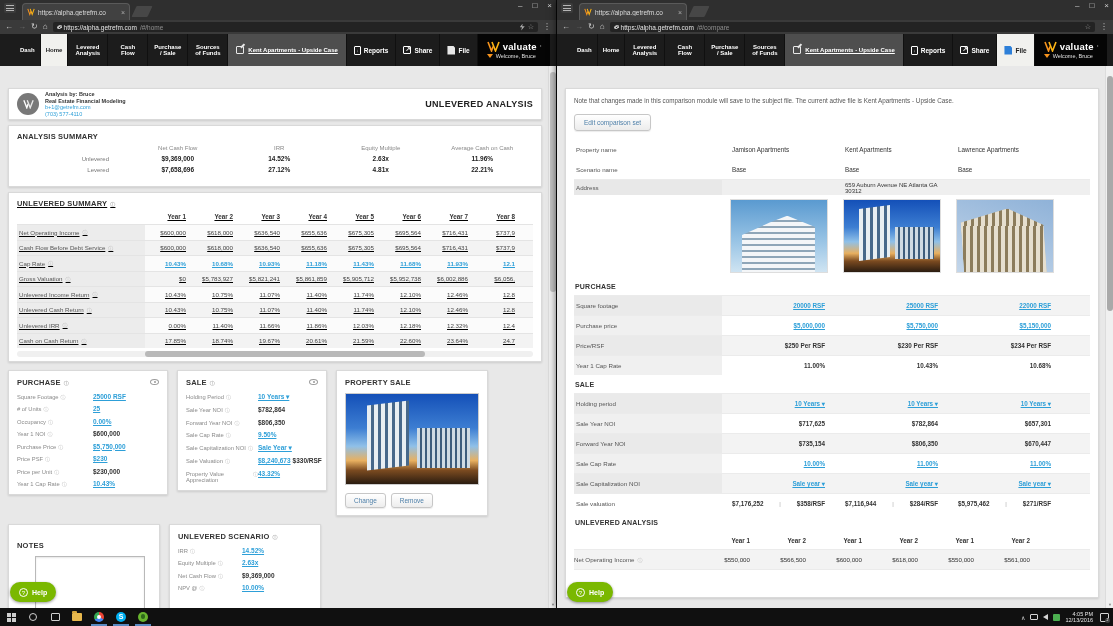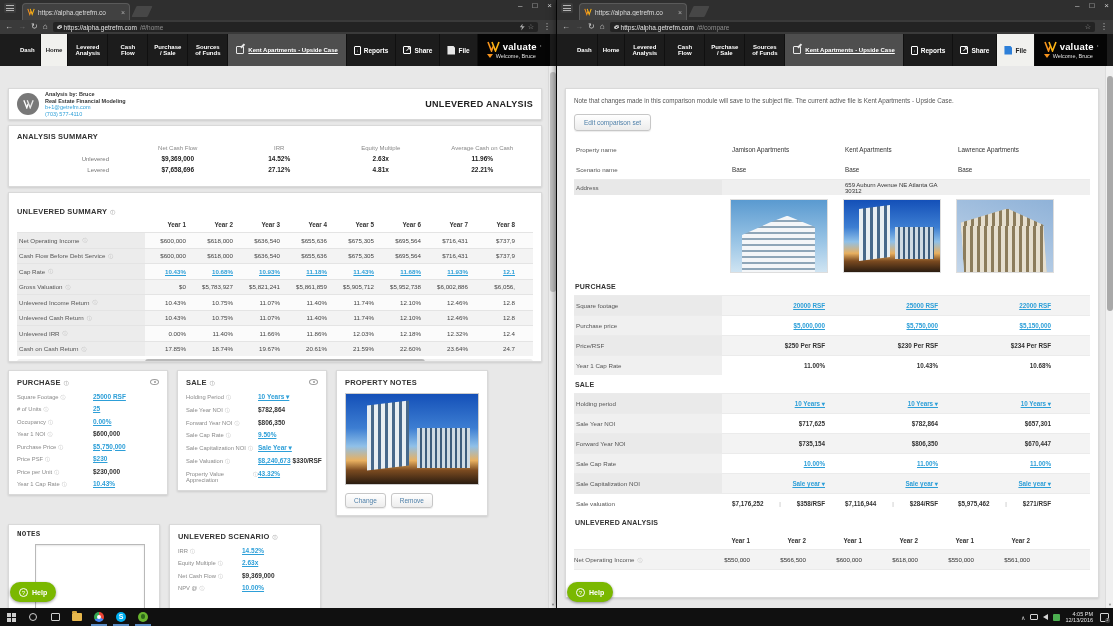--- a/index.html
+++ b/index.html
@@ -69,21 +69,21 @@
 .hdr-lines .b2{font-size:5.5px;font-weight:bold;color:#333;}
 .hdr-lines .bl{font-size:5.5px;color:#2d9fd8;}
 .page-title{margin-left:auto;font-size:9px;font-weight:bold;color:#222;letter-spacing:.3px;}
 
 .rs-card{padding:6px 8px;margin-bottom:5px;height:62px;}
 .rs-grid{display:grid;grid-template-columns:110px repeat(4,1fr);margin-top:4px;row-gap:4px;align-items:center;}
 .rs-h{font-size:6px;color:#888;text-align:center;}
 .rs-l{font-size:6px;color:#777;text-align:right;padding-right:18px;}
 .rs-v{font-size:6.5px;font-weight:bold;color:#222;text-align:center;}
 
-.us-card{padding:14px 8px;margin-bottom:8px;height:170px;overflow:hidden;}
+.us-card{padding:6px 8px;margin-bottom:8px;height:170px;overflow:hidden;text-decoration:underline;}
 .us-head,.us-row{display:grid;grid-template-columns:128px repeat(8,47px);align-items:center;}
 .us-head{height:16px;}
 .us-head span{font-size:6.3px;font-weight:bold;color:#333;text-align:right;padding-right:6px;}
 .us-row{height:15.5px;border-top:1px solid #e4e4e4;}
 .us-rows .us-row:nth-of-type(odd){background:#fbfbfb;}
 .us-rows .us-row:nth-of-type(even){background:#f3f3f3;}
 .us-lbl{background:#ececec;height:100%;display:flex;align-items:center;gap:3px;font-size:6.2px;color:#555;padding-left:2px;}
 .us-v{font-size:6.2px;color:#444;text-align:right;padding-right:6px;}
 .hscroll{height:6px;background:#f0f0f0;border-radius:3px;margin-top:3px;position:relative;}
 .hthumb{position:absolute;left:128px;top:0;width:280px;height:6px;background:#b9b9b9;border-radius:3px;}
@@ -107,21 +107,21 @@
 .btn-row{display:flex;gap:5px;margin-top:8px;}
 .btn{font-size:6.5px;color:#4d7fa8;background:linear-gradient(#fff,#ededed);border:1px solid #c7c7c7;border-radius:3px;padding:3px 8px;box-shadow:0 1px 1px rgba(0,0,0,.08);}
 
 .map-card{width:76px;height:84px;padding:5px 6px;}
 .map-box{margin-top:4px;height:62px;background:#eceae5;position:relative;overflow:hidden;}
 .road1{position:absolute;left:8px;top:-4px;width:3px;height:80px;background:#fff;transform:rotate(14deg);}
 .road2{position:absolute;left:-6px;top:26px;width:90px;height:2px;background:#fff;transform:rotate(-8deg);}
 .map-lbl{position:absolute;left:18px;top:12px;font-size:4.5px;color:#9a9a8e;}
 .pin{position:absolute;left:32px;top:22px;width:7px;height:7px;background:#e03c31;border-radius:50% 50% 50% 0;transform:rotate(-45deg);border:1px solid #a52a22;}
 .pin::after{content:"";position:absolute;left:2px;top:2px;width:2px;height:2px;border-radius:50%;background:#7a1c16;}
-.notes-card{width:152px;height:96px;padding:5px 8px;font-family:Liberation Mono, monospace;}
+.notes-card{width:152px;height:96px;padding:16px 8px;}
 .notes-box{margin-top:6px;margin-left:18px;width:110px;height:70px;background:#fff;border:1px solid #b9b9b9;box-shadow:inset 0 1px 2px rgba(0,0,0,.1);}
 .ur-card{width:152px;height:110px;padding:7px 8px;}
 .ur-card .fld .lbl{width:64px;}
 
 .help{position:absolute;left:10px;bottom:6px;height:20px;background:#7ab800;border-radius:10px;display:flex;align-items:center;gap:4px;padding:0 9px;box-shadow:0 1px 3px rgba(0,0,0,.4);z-index:30;}
 .help .q{width:9px;height:9px;border:1px solid #fff;border-radius:50%;color:#fff;font-size:6px;line-height:8px;text-align:center;}
 .help .ht{color:#fff;font-size:7px;font-weight:bold;}
 
 .r-hdr{height:30px;display:flex;align-items:center;justify-content:flex-end;padding:0 10px;margin-bottom:7px;}
 .cmp-card{padding:8px 8px;}
@@ -594,21 +594,21 @@
                   </span>
                 <span class="val lnk">43.32%</span>
                 <span class="sfx"></span>
               </div>
 
           </div>
         </div>
 
         <div class="card pi-card">
           <div class="card-title">
-                <span>PROPERTY NOTES</span>
+                <span>PROPERTY SALE</span>
               </div>
           <div class="ph kent pi-img">
                 <div class="b1"></div>
                 <div class="b2"></div>
               </div>
           <div class="btn-row">
             <span class="btn">Change</span>
             <span class="btn">Remove</span>
           </div>
         </div>

